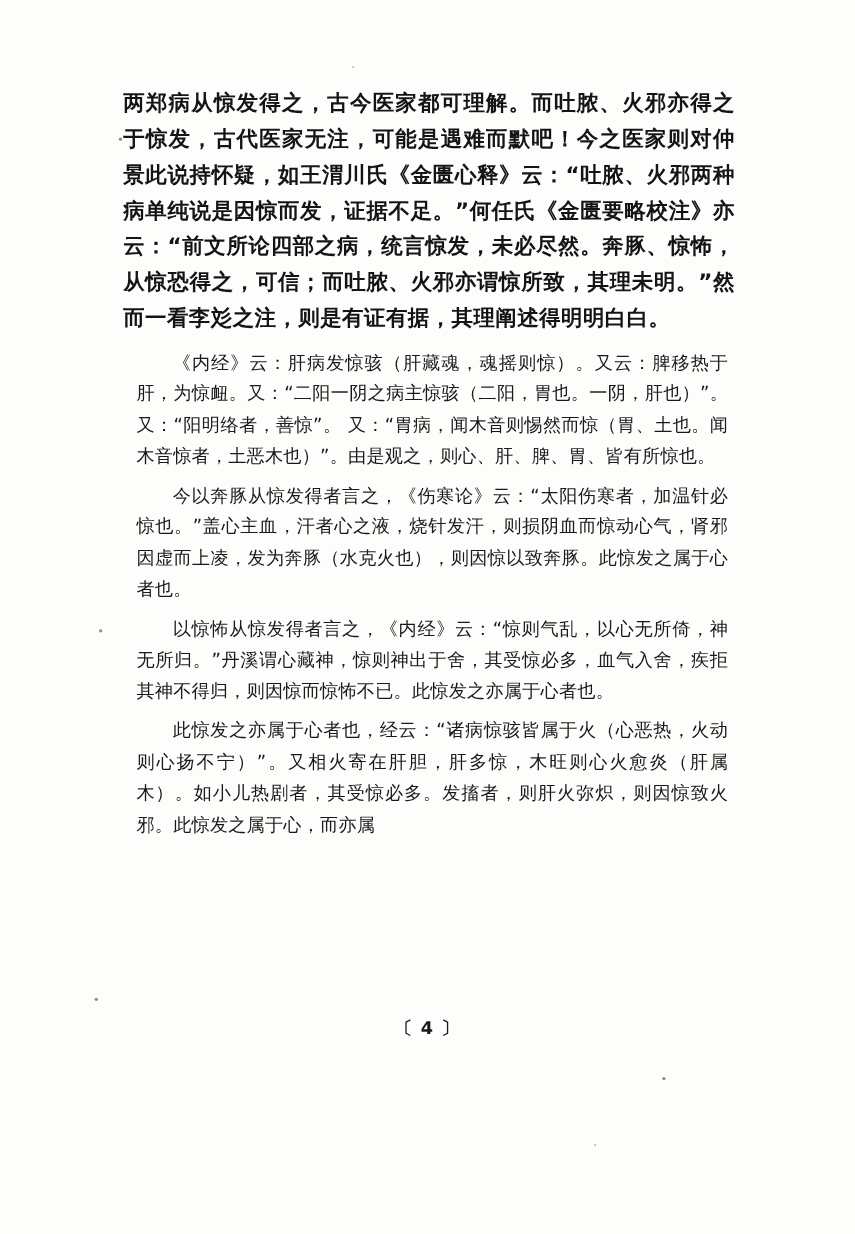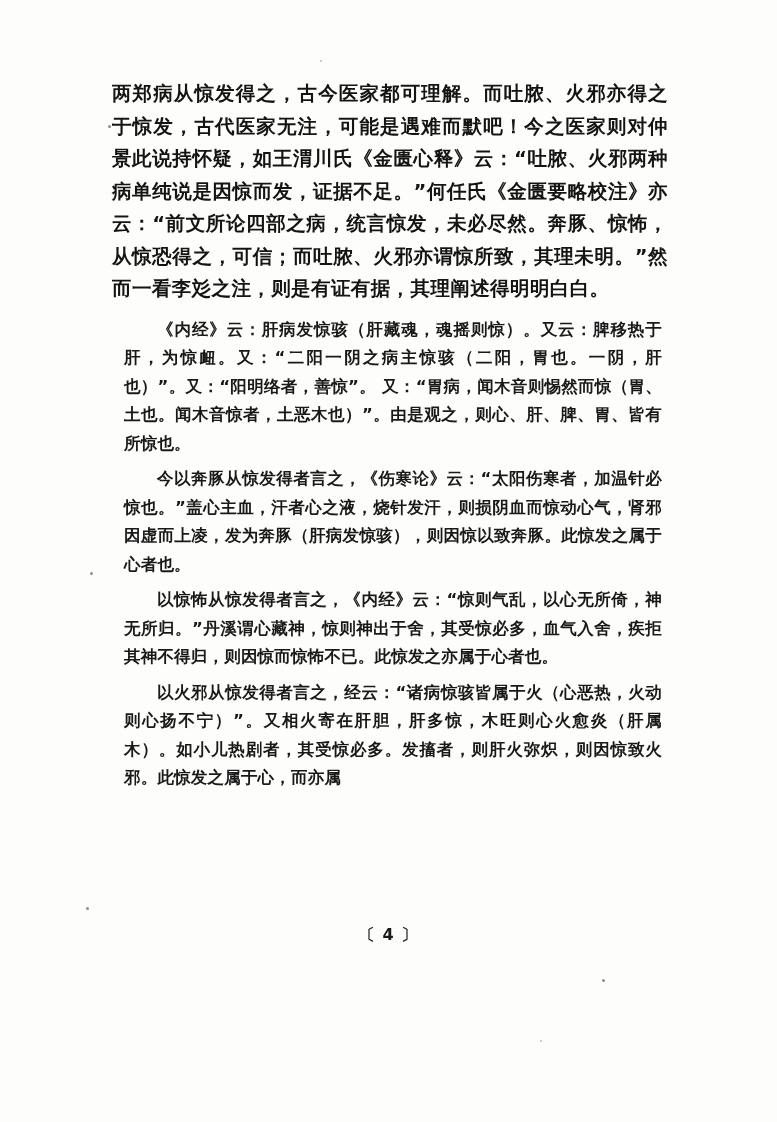--- a/index.html
+++ b/index.html
@@ -42,21 +42,21 @@
     text-indent: 0;
     margin: 0 0 6px 0;
     font-family: "DejaVu Sans", "Liberation Sans", sans-serif;
   }
   .quote-block {
     margin-top: 10px;
   }
   .para-quote {
     font-size: 16.5px;
     line-height: 28.5px;
-    font-weight: bold;
+    font-weight: normal;
     color: #191919;
     letter-spacing: 0.2px;
     text-align: justify;
     text-indent: 33px;
     margin: 0 0 7px 0;
     padding-left: 12px;
     padding-right: 6px;
   }
   .page-number {
     position: absolute;
@@ -89,22 +89,22 @@
   <div class="marginal-dot" style="left:602px; top:979px;"></div>
   <div class="speck" style="left:320px; top:60px; width:2px; height:2px;"></div>
   <div class="speck" style="left:540px; top:1040px; width:2px; height:2px;"></div>
 
   <div class="content">
 
     <p class="para-bold">两郑病从惊发得之，古今医家都可理解。而吐脓、火邪亦得之于惊发，古代医家无注，可能是遇难而默吧！今之医家则对仲景此说持怀疑，如王渭川氏《金匮心释》云：“吐脓、火邪两种病单纯说是因惊而发，证据不足。”何任氏《金匮要略校注》亦云：“前文所论四部之病，统言惊发，未必尽然。奔豚、惊怖，从惊恐得之，可信；而吐脓、火邪亦谓惊所致，其理未明。”然而一看李彣之注，则是有证有据，其理阐述得明明白白。</p>
 
     <div class="quote-block">
       <p class="para-quote">《内经》云：肝病发惊骇（肝藏魂，魂摇则惊）。又云：脾移热于肝，为惊衄。又：“二阳一阴之病主惊骇（二阳，胃也。一阴，肝也）”。又：“阳明络者，善惊”。 又：“胃病，闻木音则惕然而惊（胃、土也。闻木音惊者，土恶木也）”。由是观之，则心、肝、脾、胃、皆有所惊也。</p>
-      <p class="para-quote">今以奔豚从惊发得者言之，《伤寒论》云：“太阳伤寒者，加温针必惊也。”盖心主血，汗者心之液，烧针发汗，则损阴血而惊动心气，肾邪因虚而上凌，发为奔豚（肝病发惊骇），则因惊以致奔豚。此惊发之属于心者也。</p>
+      <p class="para-quote">今以奔豚从惊发得者言之，《伤寒论》云：“太阳伤寒者，加温针必惊也。”盖心主血，汗者心之液，烧针发汗，则损阴血而惊动心气，肾邪因虚而上凌，发为奔豚（水克火也），则因惊以致奔豚。此惊发之属于心者也。</p>
       <p class="para-quote">以惊怖从惊发得者言之，《内经》云：“惊则气乱，以心无所倚，神无所归。”丹溪谓心藏神，惊则神出于舍，其受惊必多，血气入舍，疾拒其神不得归，则因惊而惊怖不已。此惊发之亦属于心者也。</p>
-      <p class="para-quote">以火邪从惊发得者言之，经云：“诸病惊骇皆属于火（心恶热，火动则心扬不宁）”。又相火寄在肝胆，肝多惊，木旺则心火愈炎（肝属木）。如小儿热剧者，其受惊必多。发搐者，则肝火弥炽，则因惊致火邪。此惊发之属于心，而亦属</p>
+      <p class="para-quote">此惊发之亦属于心者也，经云：“诸病惊骇皆属于火（心恶热，火动则心扬不宁）”。又相火寄在肝胆，肝多惊，木旺则心火愈炎（肝属木）。如小儿热剧者，其受惊必多。发搐者，则肝火弥炽，则因惊致火邪。此惊发之属于心，而亦属</p>
     </div>
 
   </div>
 
   <div class="page-number">〔 4 〕</div>
 
 </div>
 
 </body></html>

